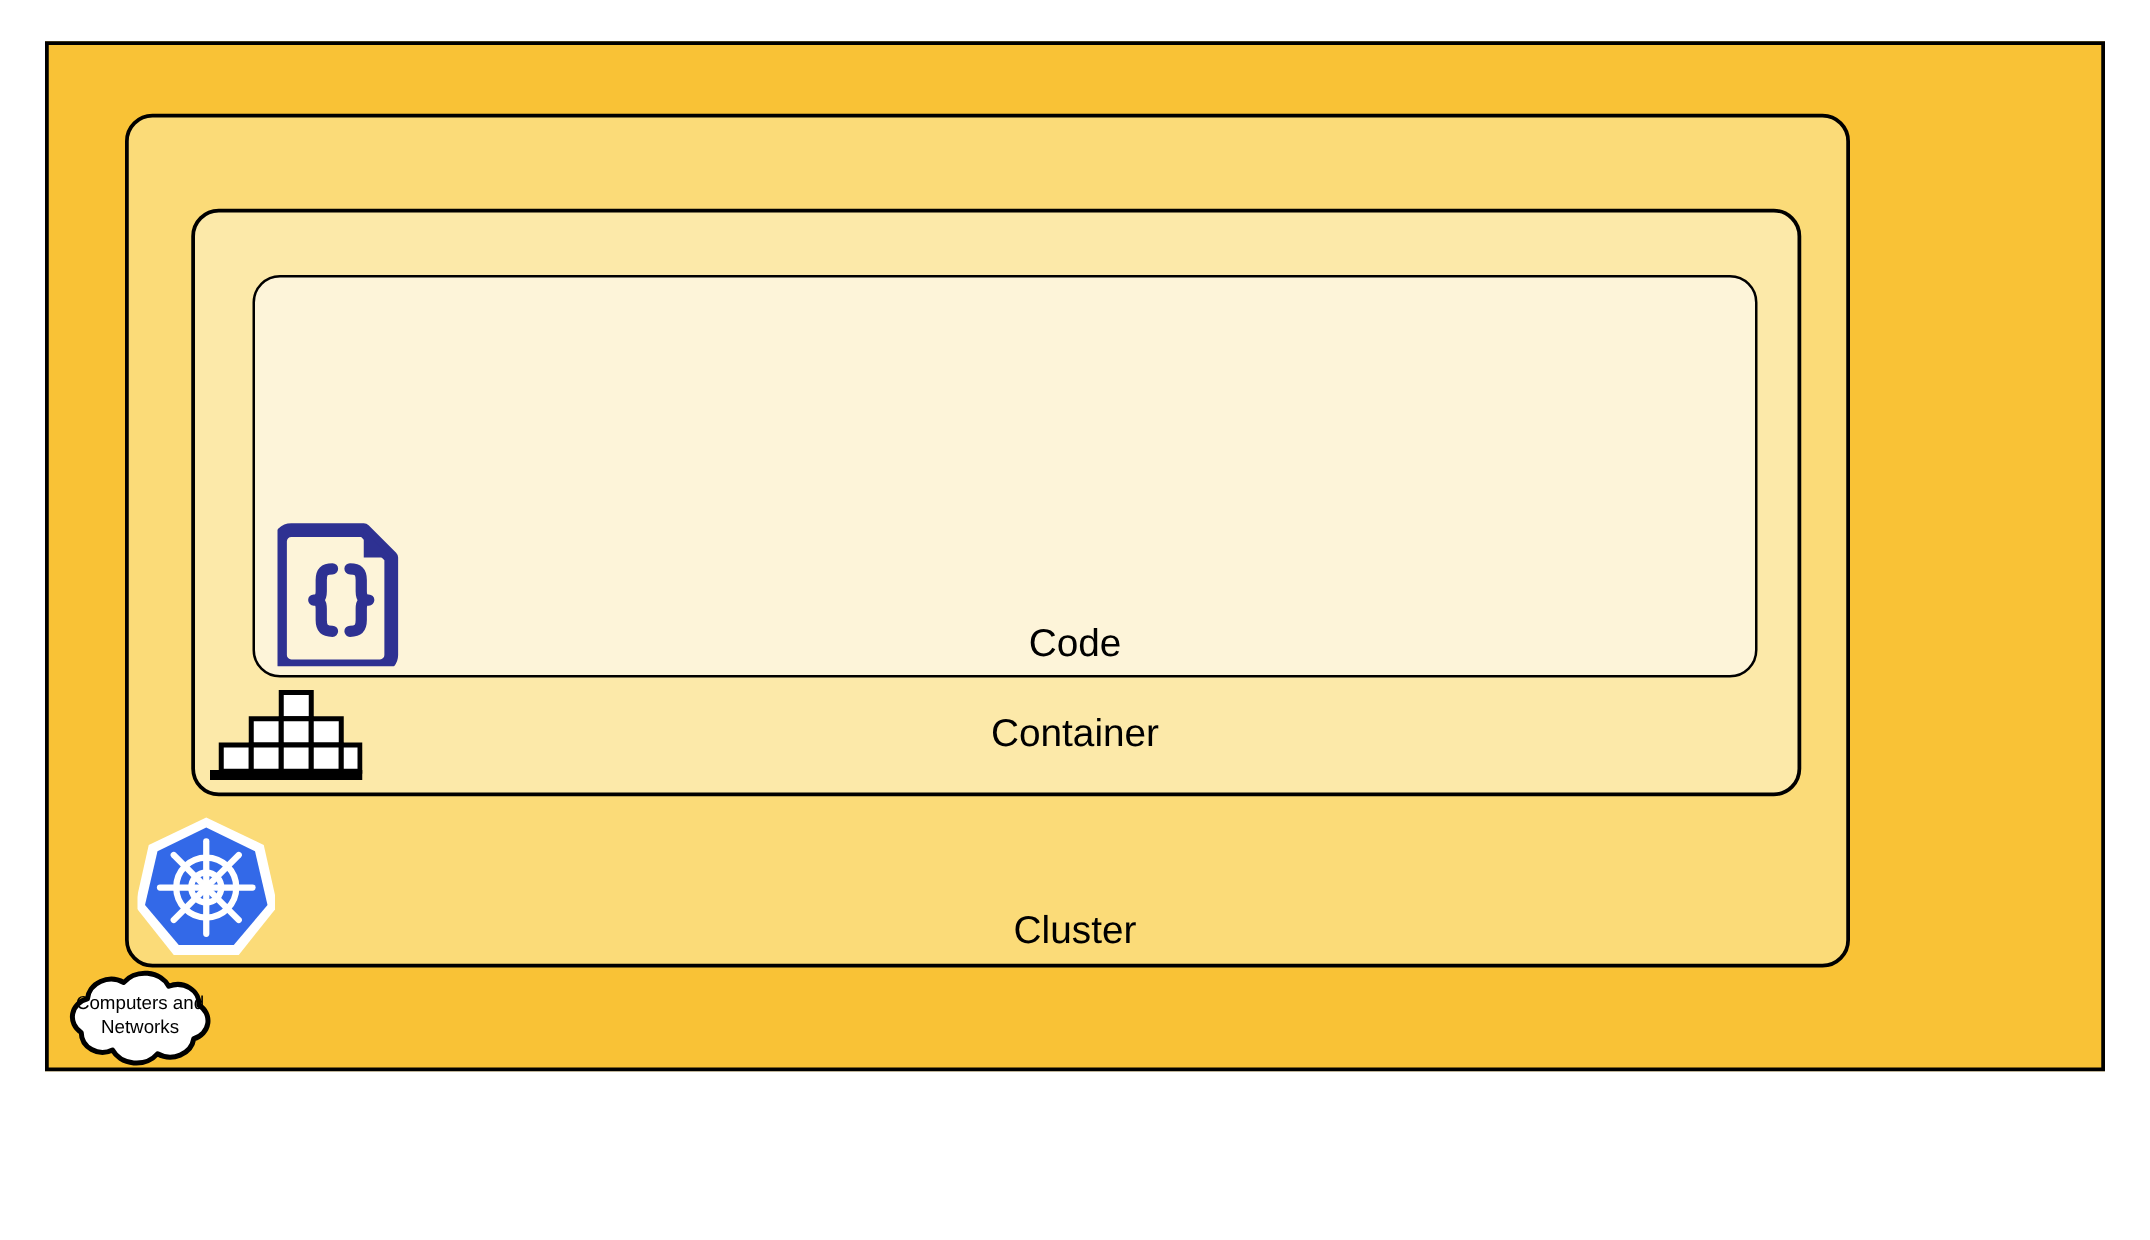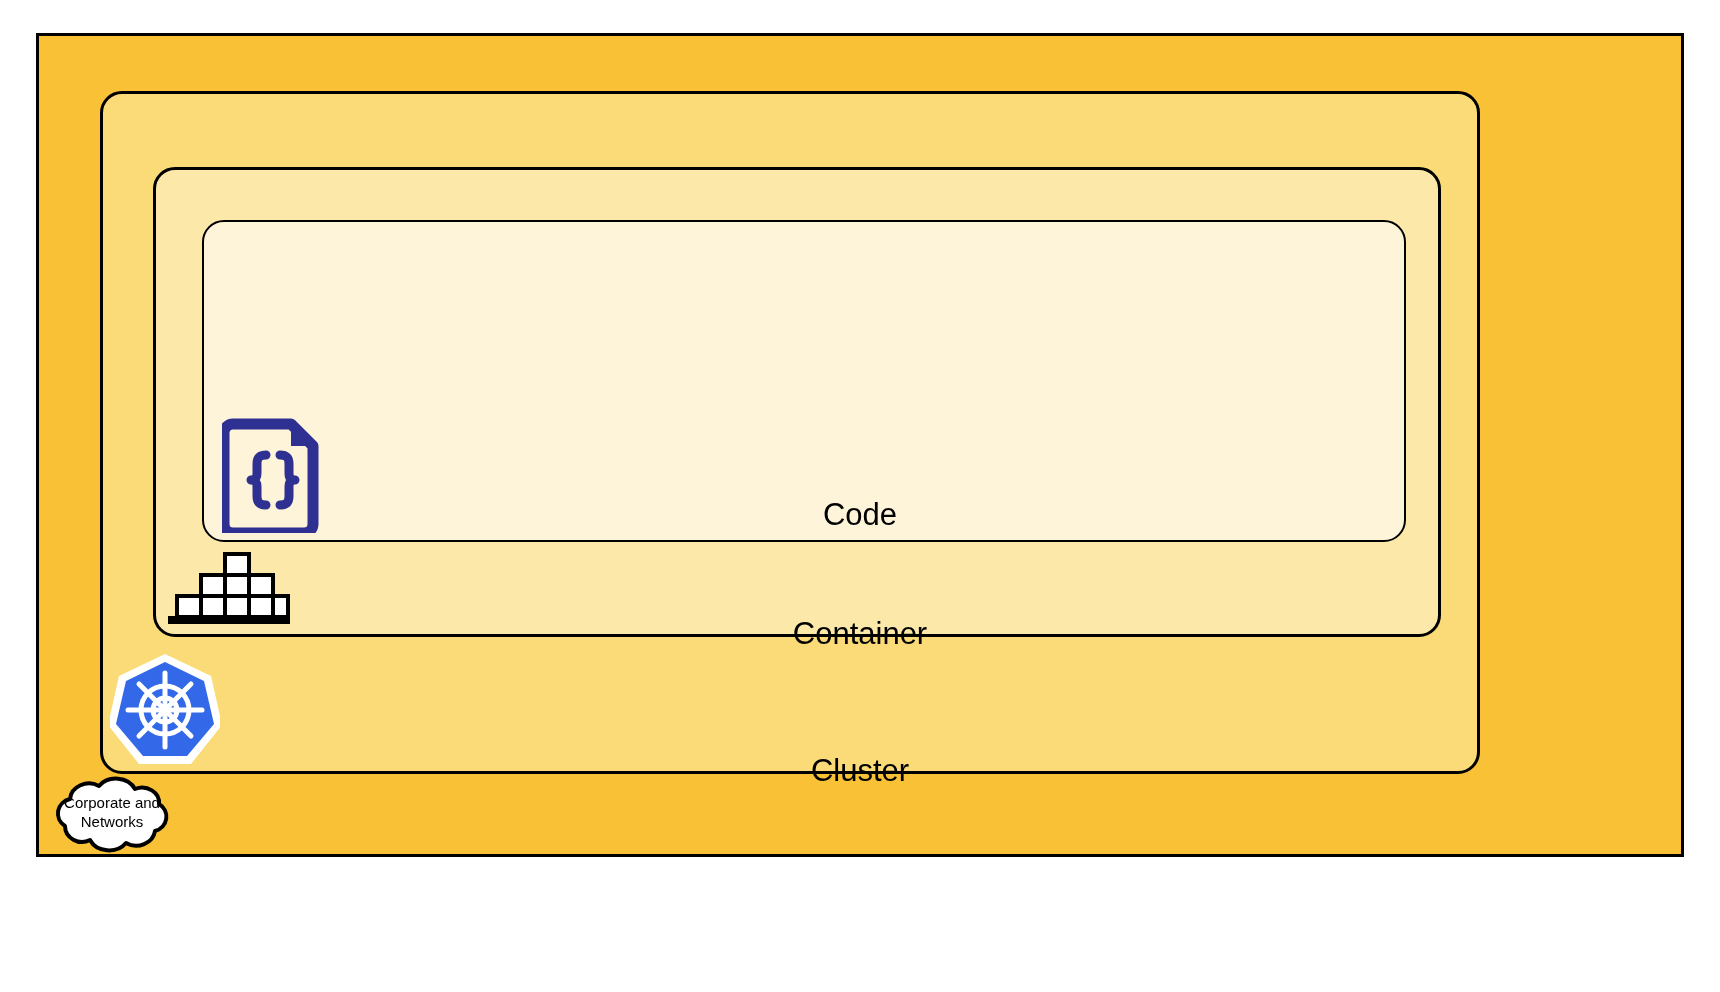--- a/index.html
+++ b/index.html
@@ -78,22 +78,22 @@
   .layer-label {
     position: absolute;
     color: #000000;
     font-size: 31px;
     line-height: 38px;
     text-align: center;
     white-space: pre-line;
     letter-spacing: 0px;
   }
   .label-code      { left: 0; width: 1720px; top: 496px; }
-  .label-container { left: 0; width: 1720px; top: 615px; }
-  .label-cluster   { left: 0; width: 1720px; top: 752px; }
+  .label-container { left: 0; width: 1720px; top: 568px; }
+  .label-cluster   { left: 0; width: 1720px; top: 725px; }
   .label-datacenter{ left: 0; width: 1720px; top: 790px; }
 
   
   .icon-code-doc {
     position: absolute;
     left: 222px;
     top: 415px;
     width: 102px;
     height: 118px;
   }
@@ -222,16 +222,16 @@
                a21 18 0 0 1 36 3
                a17 15 0 0 1 24 15
                a16 15 0 0 1 -4 27
                a19 17 0 0 1 -29 12
                a21 18 0 0 1 -36 -3
                a17 16 0 0 1 -25 -14
                a16 15 0 0 1 5 -27 z" fill="#ffffff" stroke="#000000" stroke-width="4" stroke-linejoin="round"></path>
     </svg>
   </div>
 
-  <div class="cloud-callout-text">Corporate and
+  <div class="cloud-callout-text">Computers and
 Networks</div>
 
 </div>
 
 </body></html>

